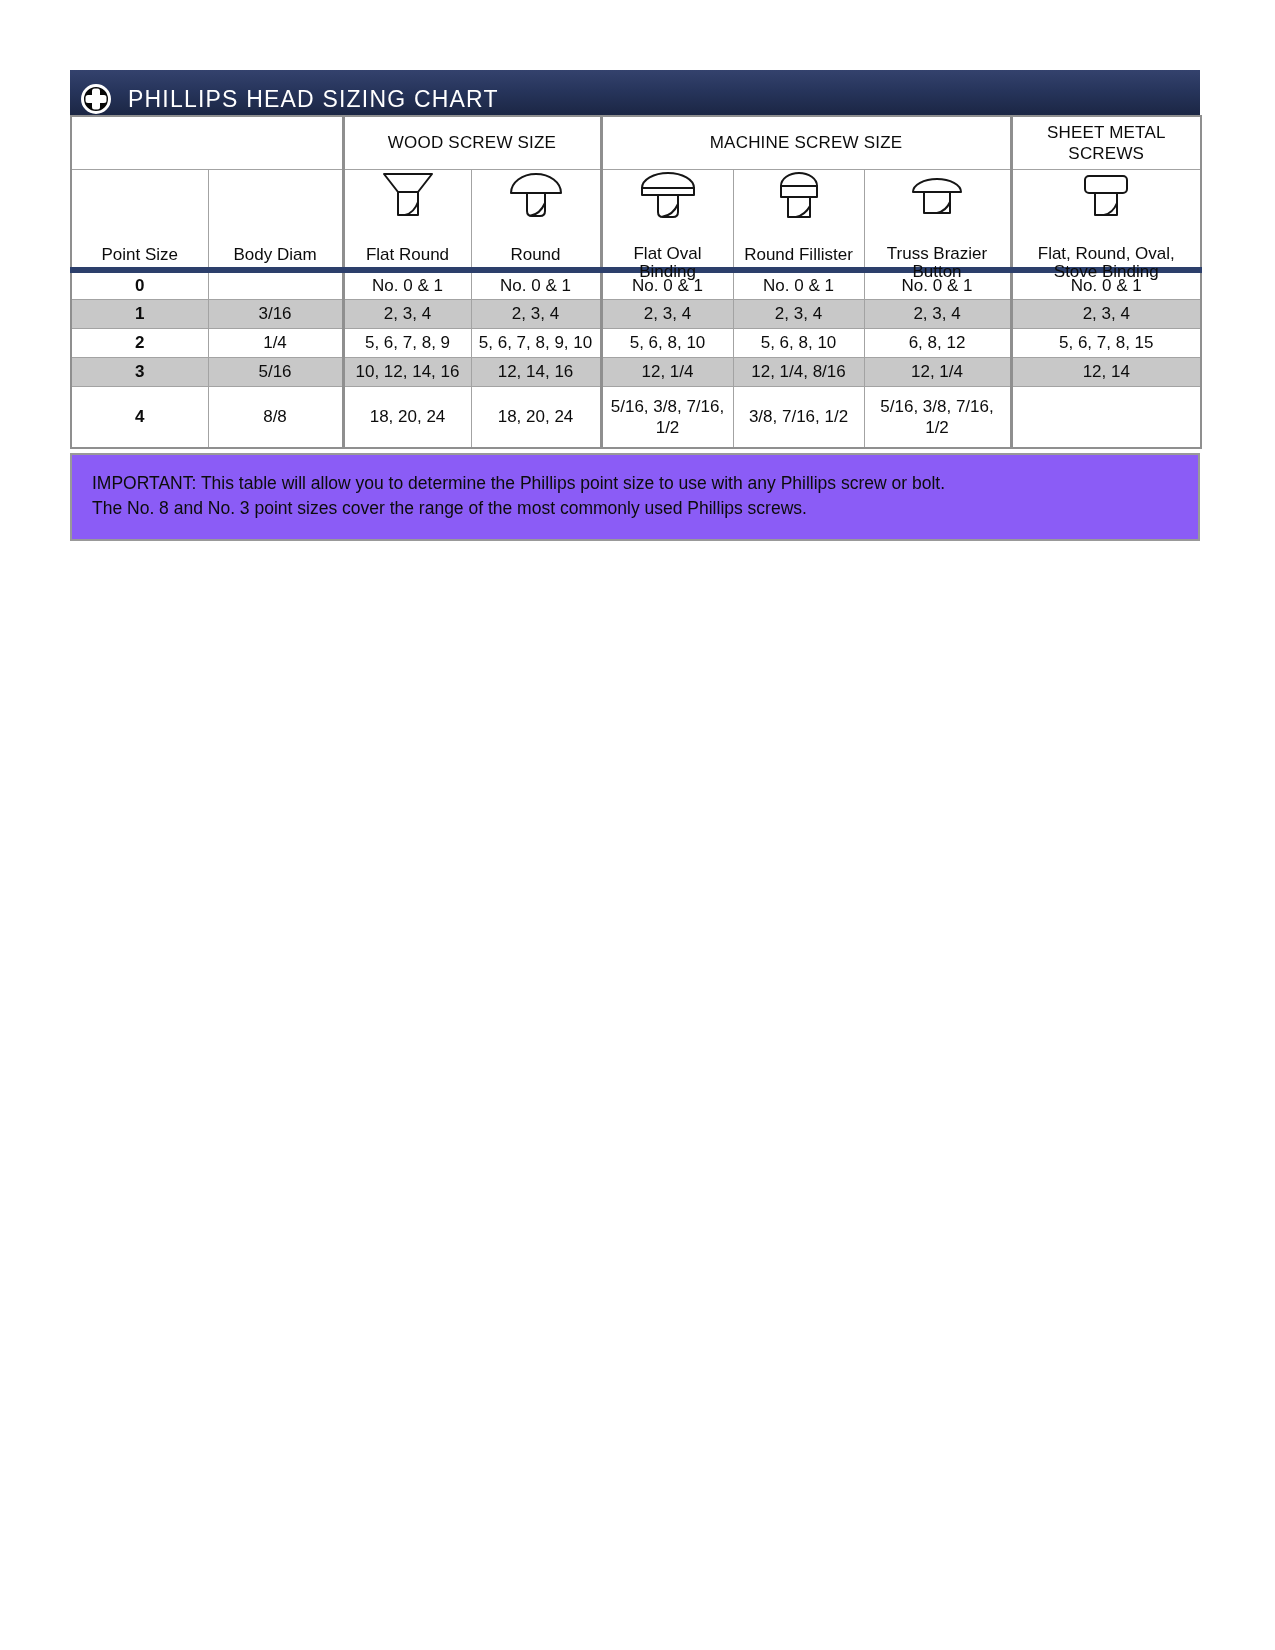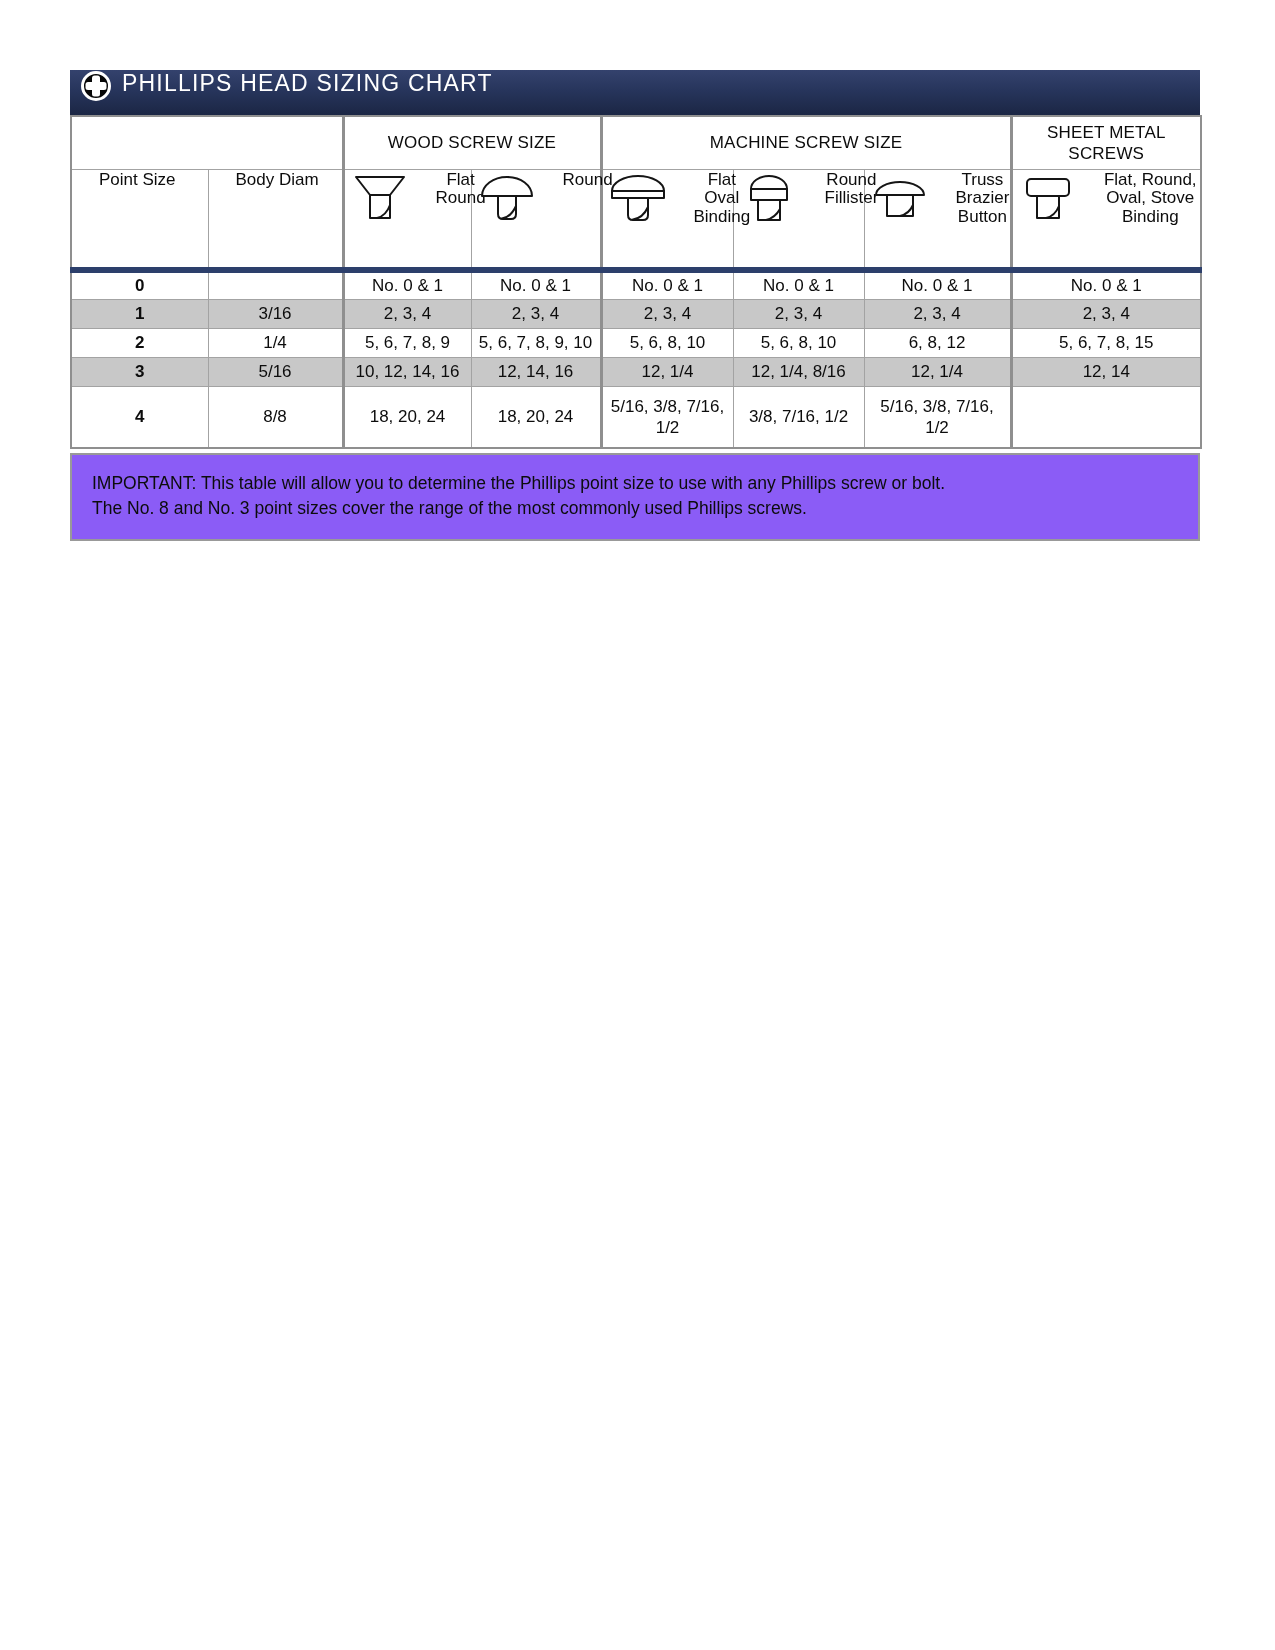--- a/index.html
+++ b/index.html
@@ -17,21 +17,21 @@
     width: 1275px; height: 1650px; position: relative;
     font-family: "Liberation Sans", "DejaVu Sans", sans-serif;
     color: var(--ink);
   }
   .sheet { position: absolute; left: 70px; top: 70px; width: 1130px; }
 
   
   .title-bar {
     height: 45px; width: 100%;
     background: linear-gradient(180deg, #34426d 0%, var(--navy) 45%, var(--navy-dark) 100%);
-    display: flex; align-items: flex-start; gap: 10px; padding: 0 10px;
+    display: flex; align-items: flex-end; gap: 16px; padding: 0 10px;
   }
   .title-bar .logo { width: 32px; height: 32px; flex: 0 0 auto; display: flex; }
   .title-bar h1 {
     color: #ffffff; font-size: 23px; font-weight: 500;
     letter-spacing: 1.2px; white-space: nowrap; padding-bottom: 2px;
   }
 
   
   table.sizing {
     width: 1130px; table-layout: fixed; border-collapse: collapse;
@@ -43,21 +43,21 @@
     text-align: center; vertical-align: middle;
     font-weight: 400; padding: 1px 5px; line-height: 1.25;
   }
   .sep { border-left: 3px solid var(--border-thick) !important; }
 
   tr.gh-row { height: 53px; }
   tr.gh-row th { font-size: 17px; letter-spacing: 0.2px; }
 
   tr.ch-row { height: 101px; }
   tr.ch-row th { border-bottom: 6px solid var(--navy-divider); padding: 0 3px; vertical-align: top; }
-  .ch-inner { display: flex; flex-direction: row; height: 95px; gap: 24px; }
+  .ch-inner { display: flex; flex-direction: column; height: 95px; gap: 24px; }
   .icon-zone { height: 56px; display: flex; align-items: center; justify-content: center; }
   .icon-zone svg { display: block; }
   .clabel { font-size: 17px; line-height: 1.1; padding-top: 1px; }
 
   tr.data-row { height: 29px; }
   tr.data-row.tall { height: 62px; }
   tr.data-row.stripe td { background: var(--stripe); }
   tr.data-row td:first-child { font-weight: 700; }
 
   

